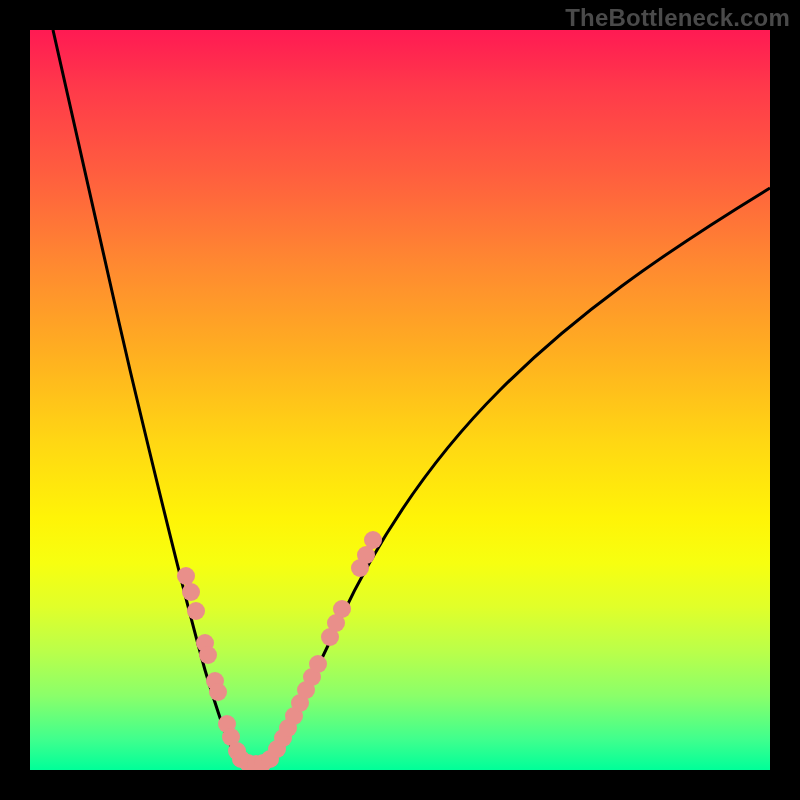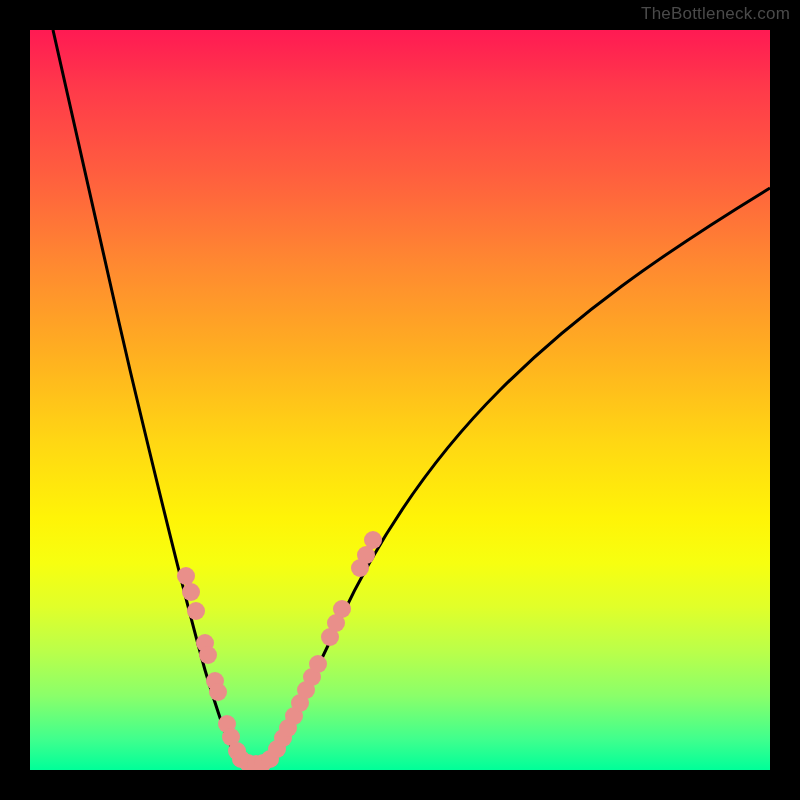--- a/index.html
+++ b/index.html
@@ -51,22 +51,22 @@
     left: 0;
     top: 0;
     width: 740px;
     height: 740px;
   }
   .watermark {
     position: absolute;
     top: 4px;
     right: 10px;
     color: #4a4a4a;
-    font-size: 17px;
-    font-weight: 400;
+    font-size: 24px;
+    font-weight: 700;
     letter-spacing: 0.2px;
     user-select: none;
     margin-left: 42px;
   }
 </style>
 </head>
 <body>
 
 <div class="frame">
   <div class="watermark">TheBottleneck.com</div>

